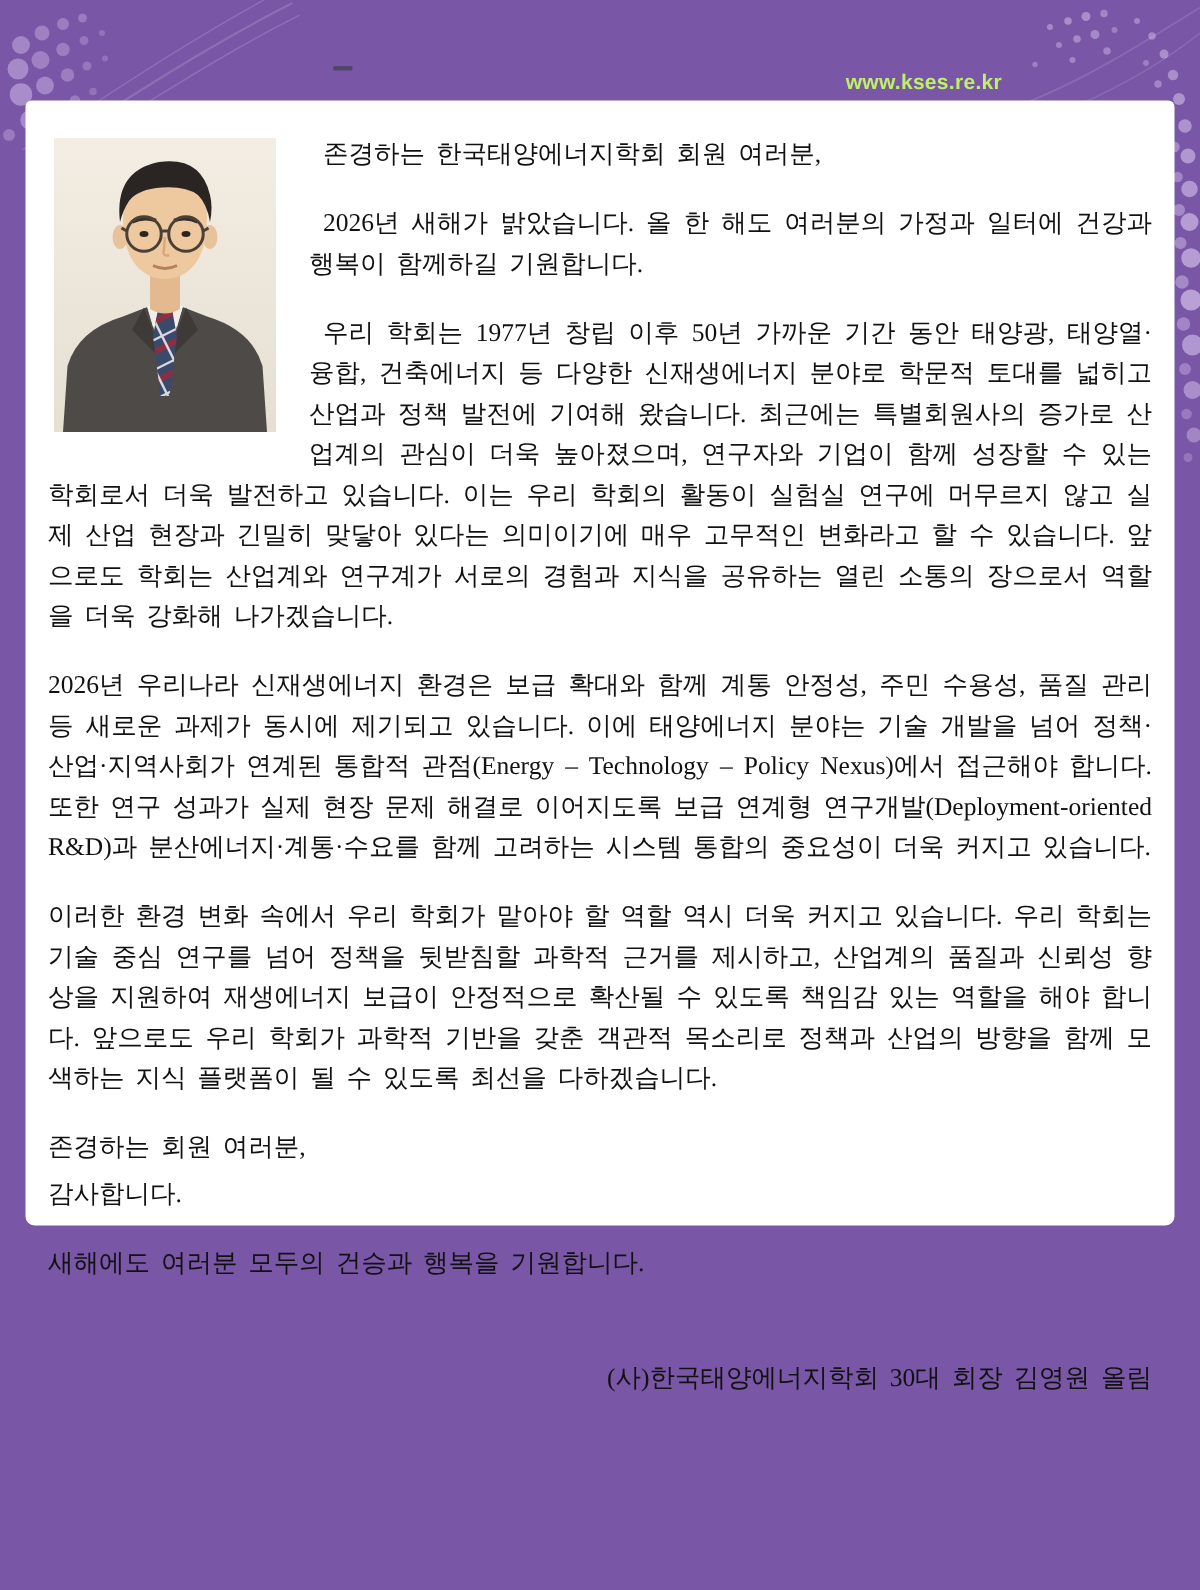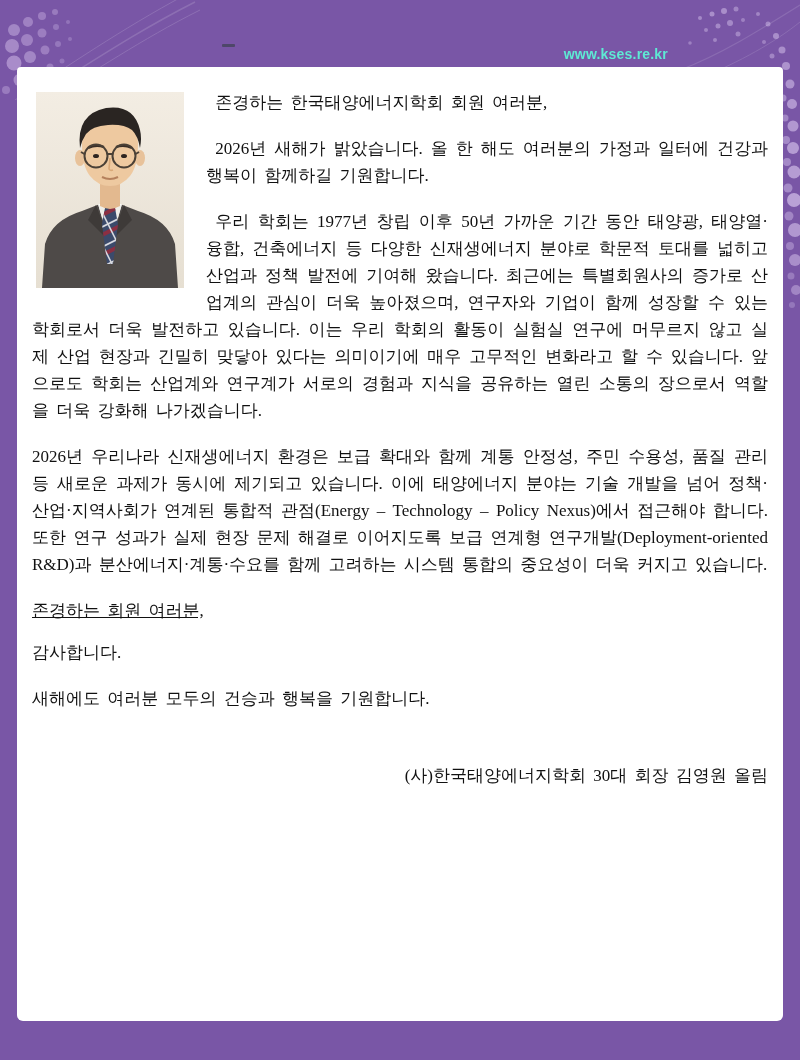--- a/index.html
+++ b/index.html
@@ -8,39 +8,39 @@
     background:#7956a6;
     font-family:"Liberation Serif","DejaVu Serif",serif;
   }
   .frame{position:absolute;inset:0;background:#7956a6;}
   .deco{position:absolute;pointer-events:none;}
   .deco-tl{left:0;top:0;}
   .deco-tr{right:0;top:0;}
   .url{
     position:absolute;top:46px;right:132px;
     font-family:"Liberation Sans","DejaVu Sans",sans-serif;
-    font-weight:700;font-size:14px;color:#5eead4;letter-spacing:0.2px;
+    font-weight:700;font-size:14px;color:#bef264;letter-spacing:0.2px;
   }
   .tiny-dash{position:absolute;left:222px;top:44px;width:13px;height:3px;background:#44445a;opacity:.8;border-radius:1px;}
   .sheet{
-    position:absolute;left:17px;top:67px;width:766px;height:954px;
+    position:absolute;left:17px;top:67px;width:766px;height:750px;
     background:#ffffff;border-radius:4px 4px 6px 6px;
   }
   .content{
     position:absolute;left:15px;right:15px;top:22px;bottom:0;
     color:#111;font-size:17px;line-height:27px;
     text-align:justify;word-spacing:3px;
   }
   .portrait{
     float:left;width:148px;height:196px;margin:3px 22px 2px 4px;
     background:#efe8dc;display:block;
   }
   .para{margin:0 0 19px 0;}
   .para.indent{text-indent:0.55em;}
-  .para.tight{margin-bottom:15px;text-decoration:underline;}
+  .para.tight{margin-bottom:4px;}
   .sign-block{margin-top:50px;text-align:right;}
   .sign-date{white-space:pre;margin:0 0 4px 0;}
   .sign-name{margin:0;}
   .bottom-bar{position:absolute;left:0;bottom:0;width:800px;height:39px;background:#7956a6;}
 </style>
 </head>
 <body>
 
 <div class="frame">
 
@@ -195,20 +195,21 @@
       </svg>
 
       <p class="para indent">존경하는 한국태양에너지학회 회원 여러분,</p>
 
       <p class="para indent">2026년 새해가 밝았습니다. 올 한 해도 여러분의 가정과 일터에 건강과 행복이 함께하길 기원합니다.</p>
 
       <p class="para indent">우리 학회는 1977년 창립 이후 50년 가까운 기간 동안 태양광, 태양열·융합, 건축에너지 등 다양한 신재생에너지 분야로 학문적 토대를 넓히고 산업과 정책 발전에 기여해 왔습니다. 최근에는 특별회원사의 증가로 산업계의 관심이 더욱 높아졌으며, 연구자와 기업이 함께 성장할 수 있는 학회로서 더욱 발전하고 있습니다. 이는 우리 학회의 활동이 실험실 연구에 머무르지 않고 실제 산업 현장과 긴밀히 맞닿아 있다는 의미이기에 매우 고무적인 변화라고 할 수 있습니다. 앞으로도 학회는 산업계와 연구계가 서로의 경험과 지식을 공유하는 열린 소통의 장으로서 역할을 더욱 강화해 나가겠습니다.</p>
 
       <p class="para">2026년 우리나라 신재생에너지 환경은 보급 확대와 함께 계통 안정성, 주민 수용성, 품질 관리 등 새로운 과제가 동시에 제기되고 있습니다. 이에 태양에너지 분야는 기술 개발을 넘어 정책·산업·지역사회가 연계된 통합적 관점(Energy – Technology – Policy Nexus)에서 접근해야 합니다. 또한 연구 성과가 실제 현장 문제 해결로 이어지도록 보급 연계형 연구개발(Deployment-oriented R&amp;D)과 분산에너지·계통·수요를 함께 고려하는 시스템 통합의 중요성이 더욱 커지고 있습니다.</p>
 
+      <p class="para">이러한 환경 변화 속에서 우리 학회가 맡아야 할 역할 역시 더욱 커지고 있습니다. 우리 학회는 기술 중심 연구를 넘어 정책을 뒷받침할 과학적 근거를 제시하고, 산업계의 품질과 신뢰성 향상을 지원하여 재생에너지 보급이 안정적으로 확산될 수 있도록 책임감 있는 역할을 해야 합니다. 앞으로도 우리 학회가 과학적 기반을 갖춘 객관적 목소리로 정책과 산업의 방향을 함께 모색하는 지식 플랫폼이 될 수 있도록 최선을 다하겠습니다.</p>
 
       <p class="para tight">존경하는 회원 여러분,</p>
 
       <p class="para">감사합니다.</p>
 
       <p class="para">새해에도 여러분 모두의 건승과 행복을 기원합니다.</p>
 
       <div class="sign-block">
         <p class="sign-name">(사)한국태양에너지학회 30대 회장 김영원 올림</p>
       </div>

